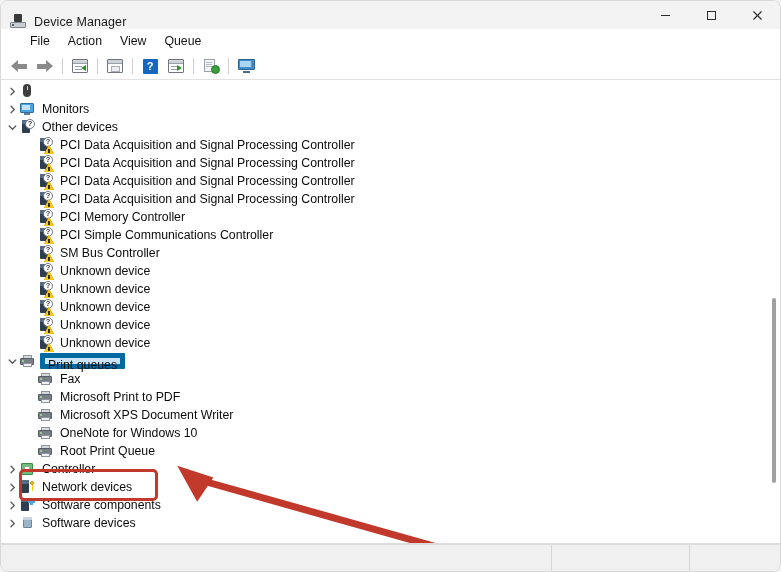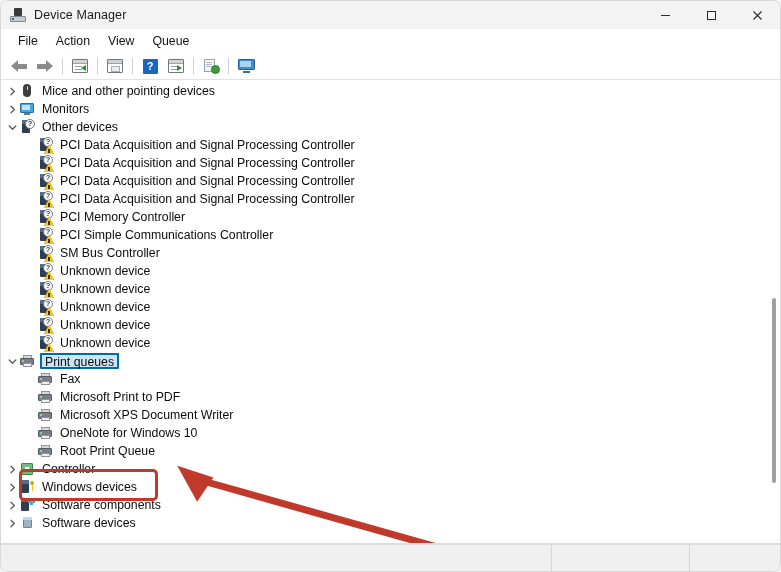--- a/index.html
+++ b/index.html
@@ -16,21 +16,21 @@
     border-radius:8px;
     box-sizing:border-box;
     overflow:hidden;
     display:flex;flex-direction:column;
   }
 
   
   .titlebar{
     height:28px;flex:0 0 28px;
     background:#f3f3f3;
-    display:flex;align-items:center;
+    display:flex;align-items:flex-end;
     position:relative;
     border-top-left-radius:8px;border-top-right-radius:8px;
   }
   .title-icon{
     width:16px;height:16px;margin-left:9px;margin-right:8px;
     position:relative;flex:0 0 16px;
   }
   .ti-mon{position:absolute;left:4px;top:1px;width:8px;height:8px;background:#3a3a3a;border-radius:1px;}
   .ti-base{position:absolute;left:0px;top:9px;width:16px;height:6px;background:#c9ccd1;border:1px solid #808893;box-sizing:border-box;border-radius:1px;}
   .ti-dot{position:absolute;left:2px;top:11px;width:2px;height:2px;background:#5a6170;}
@@ -40,21 +40,21 @@
   .winbtns{position:absolute;right:0;top:0;height:28px;display:flex;}
   .winbtn{
     width:46px;height:28px;display:flex;align-items:center;justify-content:center;
     color:#2b2b2b;
   }
   .winbtn svg{display:block;}
 
   
   .menubar{
     height:24px;flex:0 0 24px;background:#ffffff;
-    display:flex;align-items:center;padding-left:8px;
+    display:flex;align-items:center;padding-left:20px;
   }
   .menuitem{
     font-size:12.3px;color:#131313;padding:3px 9px;border-radius:3px;
   }
 
   
   .toolbar{
     height:26px;flex:0 0 26px;background:#ffffff;
     display:flex;align-items:center;padding-left:5px;
     border-bottom:1px solid #e2e2e2;
@@ -104,21 +104,21 @@
     font-size:12.3px;color:#0c0c0c;white-space:nowrap;
   }
   .chev{
     width:14px;flex:0 0 14px;display:flex;align-items:center;justify-content:center;
     color:#5a5a5a;font-size:9.5px;line-height:1;
   }
   .chev svg{display:block;}
   .ico{width:16px;height:16px;flex:0 0 16px;margin-right:5px;position:relative;}
   .label-box{padding:0 2px;border-radius:1px;line-height:16px;}
   .row.selected .label-box{
-    background:#cce4f7;border:2px solid #0369a1;padding:0 3px;
+    background:#cce4f7;border:5px solid #0369a1;padding:0 3px;
     margin:0;line-height:14px;height:16px;box-sizing:border-box;
   }
 
   
   .ic-mouse-body{position:absolute;left:4px;top:1px;width:8px;height:13px;background:#3d3d3d;border-radius:4px 4px 4px 4px;}
   .ic-mouse-line{position:absolute;left:7.5px;top:3px;width:1px;height:4px;background:#cfcfcf;}
 
   .ic-mon-scr{position:absolute;left:1px;top:2px;width:14px;height:10px;background:#4aa3df;border:1px solid #2f6f9e;box-sizing:border-box;border-radius:1px;}
   .ic-mon-in{position:absolute;left:3px;top:4px;width:8px;height:5px;background:#bfe3f8;}
   .ic-mon-st{position:absolute;left:5px;top:12px;width:6px;height:2px;background:#5b7f99;}
@@ -293,21 +293,20 @@
             <div class="chev">
               <svg width="9" height="9" viewBox="0 0 9 9">
                 <polyline points="3,1.2 6.3,4.5 3,7.8" fill="none" stroke="#5a5a5a" stroke-width="1.3" stroke-linecap="round" stroke-linejoin="round"></polyline>
               </svg>
             </div>
           </div>
           <div class="ico">
             <div class="ic-mouse-body"></div>
             <div class="ic-mouse-line"></div>
           </div>
-          <span class="label-box">Mice and other pointing devices</span>
         </div>
         <div class="row">
           <div style="width: 18px; flex: 0 0 18px; display: flex; justify-content: flex-end;">
             <div class="chev">
               <svg width="9" height="9" viewBox="0 0 9 9">
                 <polyline points="3,1.2 6.3,4.5 3,7.8" fill="none" stroke="#5a5a5a" stroke-width="1.3" stroke-linecap="round" stroke-linejoin="round"></polyline>
               </svg>
             </div>
           </div>
           <div class="ico">
@@ -551,21 +550,21 @@
                 <polyline points="3,1.2 6.3,4.5 3,7.8" fill="none" stroke="#5a5a5a" stroke-width="1.3" stroke-linecap="round" stroke-linejoin="round"></polyline>
               </svg>
             </div>
           </div>
           <div class="ico">
             <div class="ic-sec-body"></div>
             <div class="ic-sec-top"></div>
             <div class="ic-key"></div>
             <div class="ic-key-s"></div>
           </div>
-          <span class="label-box">Windows devices</span>
+          <span class="label-box">Network devices</span>
         </div>
         <div class="row">
           <div style="width: 18px; flex: 0 0 18px; display: flex; justify-content: flex-end;">
             <div class="chev">
               <svg width="9" height="9" viewBox="0 0 9 9">
                 <polyline points="3,1.2 6.3,4.5 3,7.8" fill="none" stroke="#5a5a5a" stroke-width="1.3" stroke-linecap="round" stroke-linejoin="round"></polyline>
               </svg>
             </div>
           </div>
           <div class="ico">

